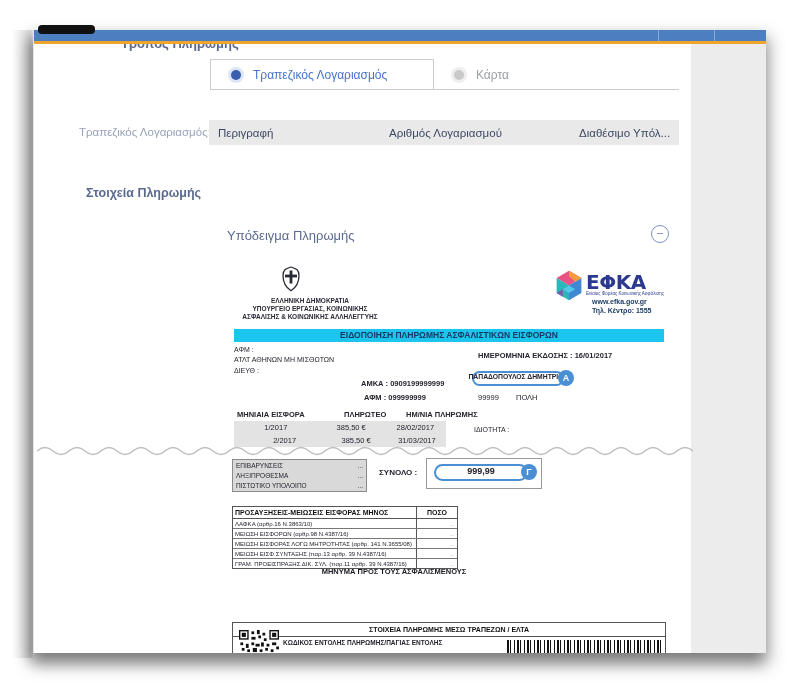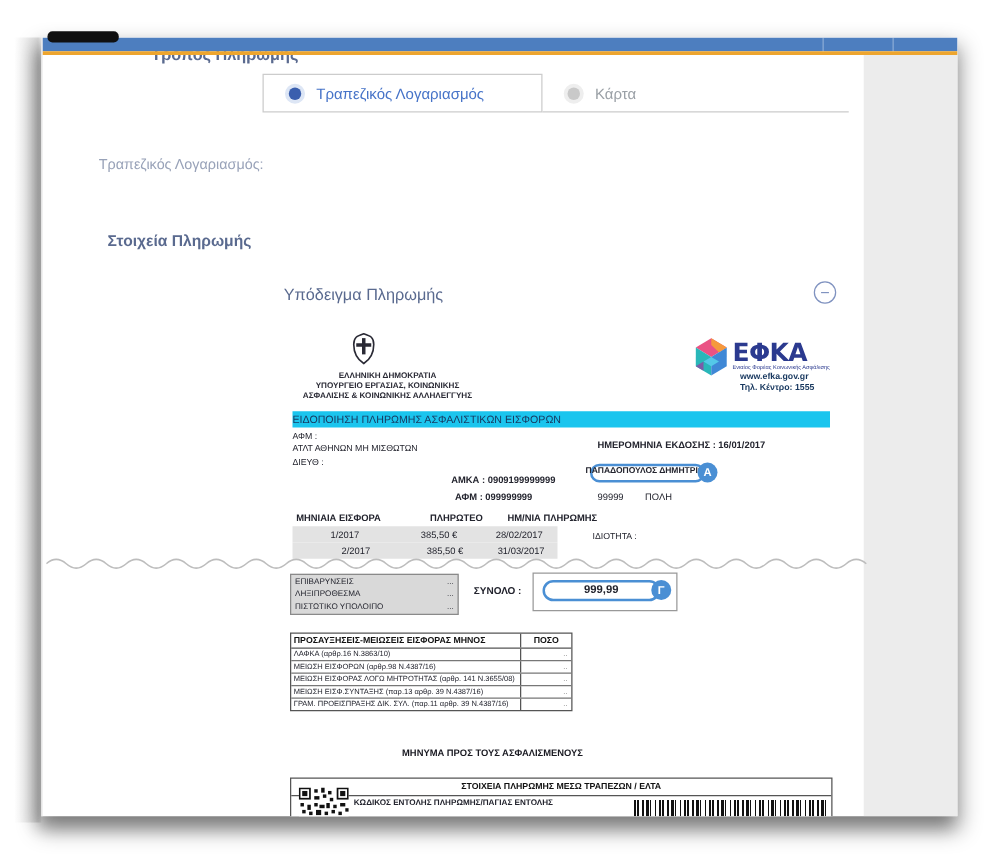--- a/index.html
+++ b/index.html
@@ -42,39 +42,39 @@
   .doc-t{position:absolute;color:#23242e;}
   .bold{font-weight:bold;}
   .ministry{left:200px;top:267px;width:152px;text-align:center;font-size:6.5px;font-weight:bold;
     color:#2a2a35;line-height:8px;}
   .efka-name{left:552px;top:240px;font-size:20px;font-weight:bold;color:#2b3a8f;letter-spacing:-.5px;
     font-family:"DejaVu Sans",sans-serif;}
   .efka-sub{left:552px;top:261px;font-size:4.5px;color:#2b3a8f;white-space:nowrap;}
   .efka-www{left:558px;top:268px;font-size:7px;font-weight:bold;color:#17375e;}
   .efka-tel{left:558px;top:277px;font-size:7px;font-weight:bold;color:#17375e;}
   .banner{left:200px;top:299px;width:430px;height:13px;background:#1bc5ee;color:#17375e;
-    font-size:8.5px;font-weight:normal;text-align:left;line-height:13px;}
+    font-size:8.5px;font-weight:bold;text-align:center;line-height:13px;}
   .pill{border:2px solid #4a8fd4;border-radius:9px;background:#fff;display:flex;
     justify-content:center;box-sizing:border-box;}
   .badge{border-radius:50%;background:#4a8fd4;color:#fff;font-weight:bold;text-align:center;}
   .ctab-row{position:absolute;display:flex;background:#e3e3e3;width:212px;height:13px;align-items:center;}
   .ctab-cell{font-size:7.5px;color:#23242e;text-align:center;}
   .charges{left:198px;top:429px;width:135px;height:33px;background:#d9d9d9;border:1px solid #8a8a8a;
     box-sizing:border-box;display:flex;flex-direction:column;justify-content:space-around;padding:1px 3px;}
   .charge-row{display:flex;justify-content:space-between;font-size:6.5px;color:#23242e;}
   .ded-table{left:198px;top:476px;width:226px;border:1px solid #555;box-sizing:border-box;background:#fff;}
   .ded-hrow{display:flex;border-bottom:1px solid #555;}
   .ded-hcell1{width:184px;font-size:7px;font-weight:bold;color:#111;padding:2px 2px;box-sizing:border-box;
     border-right:1px solid #555;}
   .ded-hcell2{flex:1;font-size:7px;font-weight:bold;color:#111;text-align:center;padding:2px 0;}
   .ded-row{display:flex;border-bottom:1px solid #777;}
   .ded-row:last-child{border-bottom:none;}
   .ded-c1{width:184px;font-size:6px;color:#23242e;padding:1.5px 2px;box-sizing:border-box;border-right:1px solid #555;white-space:nowrap;overflow:hidden;}
   .ded-c2{flex:1;font-size:6px;color:#777;text-align:right;padding:1.5px 3px;}
-  .msg-title{left:260px;top:568px;width:200px;text-align:center;font-size:7.5px;font-weight:bold;color:#1a1a22;}
+  .msg-title{left:260px;top:537px;width:200px;text-align:center;font-size:7.5px;font-weight:bold;color:#1a1a22;}
   .msg-body{left:198px;top:562px;width:445px;font-size:7.5px;color:#23242e;}
   .paybox{left:198px;top:592px;width:434px;height:42px;border:1px solid #555;box-sizing:border-box;background:#fff;}
   .paybox-h{border-bottom:1px solid #555;text-align:center;font-size:7px;font-weight:bold;color:#111;padding:3px 0;}
   .barcode{left:473px;top:610px;width:157px;height:13px;
     background:repeating-linear-gradient(90deg,#111 0 2px,#fff 2px 3px,#111 3px 4px,#fff 4px 7px,#111 7px 8px,#fff 8px 10px);}
 </style>
 </head>
 <body>
 
 <div id="app">
@@ -95,20 +95,26 @@
       <span class="radio-on"></span>
       <span class="tab-on-label">Τραπεζικός Λογαριασμός</span>
     </div>
     <div class="abs tab-off">
       <span class="radio-off"></span>
       <span class="tab-off-label">Κάρτα</span>
     </div>
     <div class="abs tabs-line"></div>
 
     <div class="abs dd-label">Τραπεζικός Λογαριασμός:</div>
+    <div class="abs dd-bar">
+      <span class="dd-item" style="left:9px;">Περιγραφή</span>
+      <span class="dd-item" style="left:180px;">Αριθμός Λογαριασμού</span>
+      <span class="dd-item" style="left:370px;">Διαθέσιμο Υπόλ...</span>
+
+    </div>
 
     <div class="abs h-sub">Στοιχεία Πληρωμής</div>
 
     <div class="abs h-sample">Υπόδειγμα Πληρωμής</div>
     <div class="abs collapse-btn">−</div>
 
     <svg class="abs" style="left:247px;top:236px;" width="20" height="26" viewBox="0 0 20 26">
       <path d="M10,1 C15.5,2.8 18,3.8 18,9.5 C18,17.5 15,21.5 10,24.8 C5,21.5 2,17.5 2,9.5 C2,3.8 4.5,2.8 10,1 Z" fill="none" stroke="#2a2a35" stroke-width="1.3"></path>
       <rect x="8.6" y="4.5" width="2.8" height="13" fill="#2a2a35"></rect>
       <rect x="4" y="8.6" width="12" height="2.8" fill="#2a2a35"></rect>

